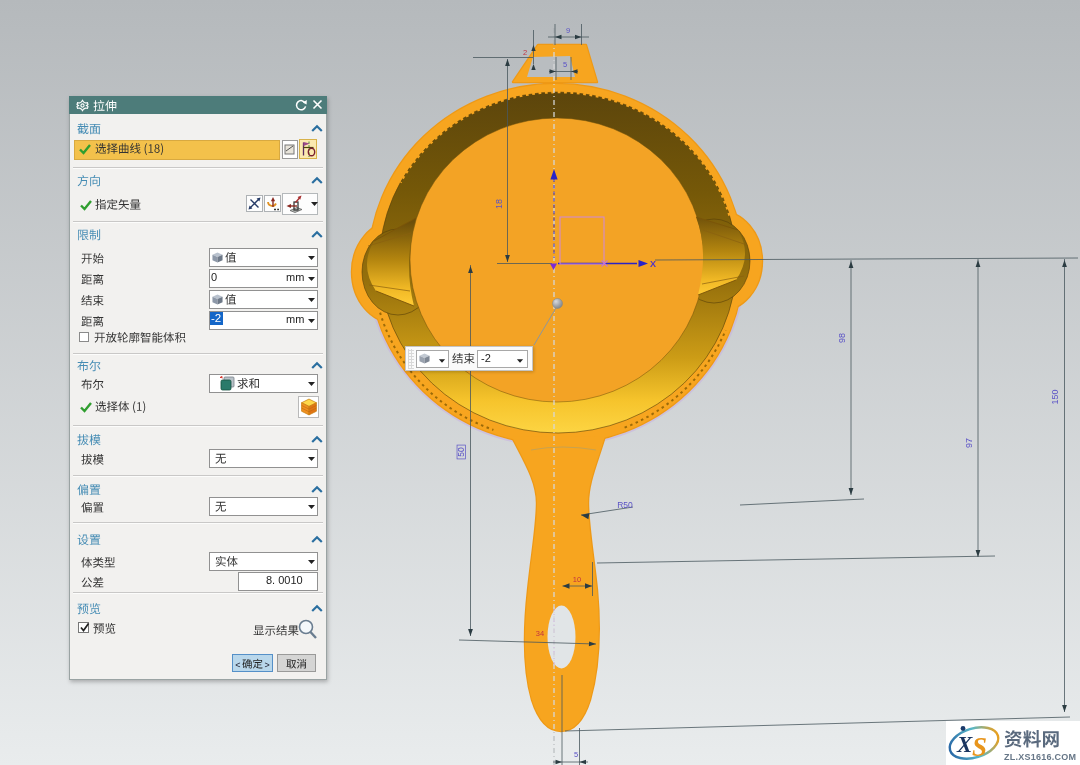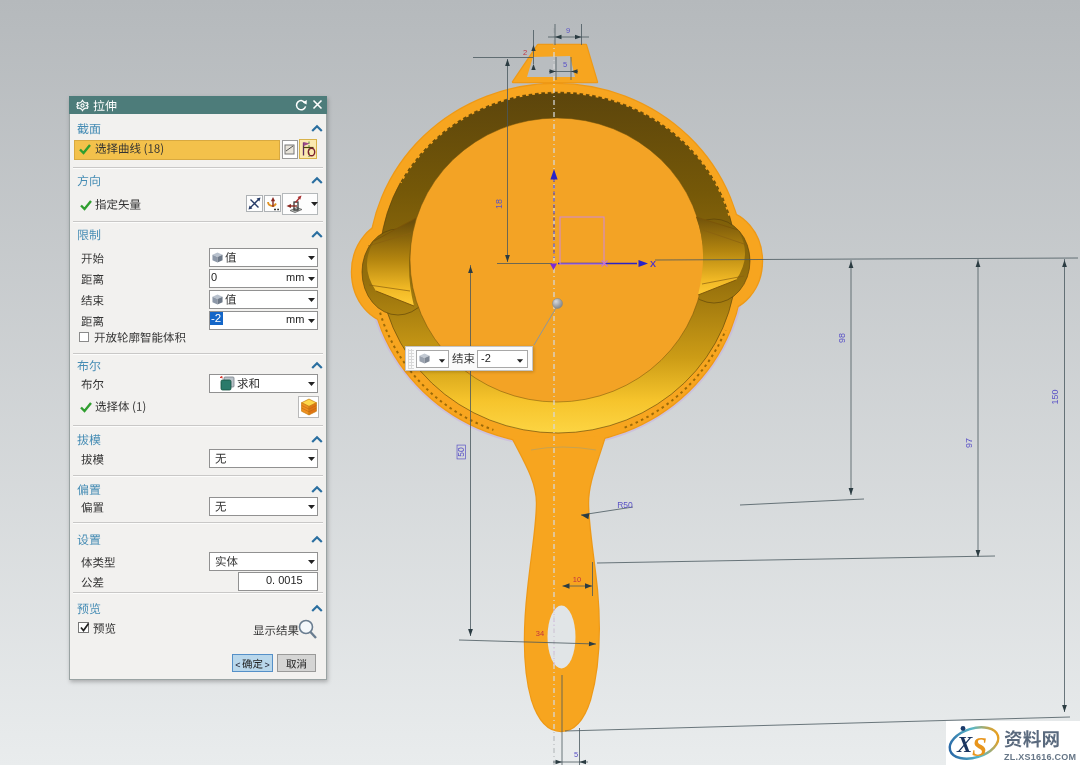--- a/index.html
+++ b/index.html
@@ -450,21 +450,21 @@
       </div>
       <svg class="abs" style="left:237px;top:445px" width="9" height="6" viewBox="0 0 9 6">
         <path d="M1,1 L4.5,5 L8,1 Z" fill="#222"></path>
       </svg>
       <div class="abs" style="left:11px;top:461px">
         <svg class="ct" width="24" height="15" viewBox="0 0 24 15">
           <path d="M3.7 2.4C3 4.1 1.9 5.8 0.6 6.8C0.8 6.9 1.2 7.3 1.4 7.4C2.7 6.3 3.9 4.5 4.6 2.7ZM7.6 2.3 6.8 2.7C7.7 4.4 9.2 6.3 10.4 7.4C10.5 7.2 10.9 6.9 11.1 6.7C9.9 5.7 8.4 3.9 7.6 2.3ZM1.9 11.9C2.3 11.7 2.9 11.7 9 11.3C9.3 11.8 9.6 12.2 9.8 12.6L10.6 12.1C10 11.1 8.8 9.4 7.8 8.2L7 8.6C7.5 9.2 8 9.8 8.4 10.5L3.1 10.8C4.2 9.5 5.3 7.7 6.3 6L5.3 5.6C4.4 7.5 3 9.5 2.6 10C2.1 10.6 1.8 10.9 1.5 11C1.6 11.2 1.8 11.7 1.9 11.9Z M19.5 2C19.3 2.5 18.9 3.1 18.6 3.6H16C15.8 3.2 15.4 2.5 15 2.1L14.2 2.4C14.5 2.8 14.8 3.2 15 3.6H12.7V4.4H16.6C16.5 4.7 16.4 5 16.3 5.4H13.3V6.1H16.1C16 6.5 15.8 6.8 15.7 7.2H12.2V8H15.3C14.5 9.3 13.4 10.4 11.9 11.2C12.1 11.3 12.5 11.7 12.6 11.9C13.8 11.2 14.8 10.3 15.6 9.2V9.7H17.9V11.4H14V12.2H22.3V11.4H18.8V9.7H21.4V8.9H15.7C15.9 8.6 16.1 8.3 16.3 8H22.3V7.2H16.6C16.8 6.8 16.9 6.5 17 6.1H21.3V5.4H17.2C17.3 5 17.4 4.7 17.5 4.4H21.9V3.6H19.6C19.8 3.2 20.1 2.8 20.4 2.3Z" fill="#333333"></path>
         </svg>
       </div>
       <div class="abs" style="left:168px;top:458px;width:80px;height:19px;background:#fff;border:1px solid #919191"></div>
-      <div class="abs" style="left:196px;top:460px;font:11px Liberation Sans;color:#222">0. 0015</div>
+      <div class="abs" style="left:196px;top:460px;font:11px Liberation Sans;color:#222">8. 0010</div>
       <div class="abs" style="left:3px;top:478px;width:250px;height:2px;border-top:1px solid #c9c8c7;border-bottom:1px solid #fcfcfb"></div>
       <div class="abs" style="left:7px;top:487px">
         <svg class="ct" width="25" height="16" viewBox="0 0 25 16">
           <path d="M8 6.3V8.7C8 9.9 7.8 11.6 4.9 12.5C5.1 12.7 5.4 13 5.5 13.1C8.5 12 8.9 10.2 8.9 8.7V6.3ZM8.7 11.2C9.5 11.8 10.4 12.6 10.9 13.2L11.5 12.6C11 12 10 11.2 9.3 10.6ZM1.1 4.9C1.8 5.4 2.7 6.1 3.4 6.6H0.5V7.4H2.4V12.1C2.4 12.3 2.4 12.3 2.2 12.3C2 12.3 1.5 12.3 0.9 12.3C1 12.6 1.1 12.9 1.2 13.2C2 13.2 2.5 13.2 2.9 13C3.2 12.9 3.3 12.6 3.3 12.1V7.4H4.6C4.4 8.1 4.1 8.7 3.9 9.2L4.6 9.3C4.9 8.7 5.3 7.6 5.6 6.7L5 6.6L4.9 6.6H4.1L4.3 6.3C4.1 6.1 3.7 5.8 3.2 5.5C3.9 4.9 4.7 3.9 5.2 3.1L4.7 2.7L4.5 2.7H0.7V3.5H3.9C3.6 4.1 3.1 4.7 2.6 5.1L1.5 4.4ZM6 4.7V10.4H6.8V5.5H10.2V10.4H11V4.7H8.7L9.1 3.5H11.5V2.7H5.6V3.5H8.1C8 3.9 7.9 4.3 7.8 4.7Z M19.7 4.7C20.3 5.3 21 6.1 21.3 6.7L22.1 6.3C21.8 5.7 21.1 5 20.5 4.4ZM13.4 2.8V6.2H14.3V2.8ZM15.9 2.3V6.6H16.8V2.3ZM18.3 10V11.9C18.3 12.8 18.6 13 19.8 13C20.1 13 21.7 13 21.9 13C22.9 13 23.1 12.7 23.2 11.3C23 11.3 22.6 11.2 22.5 11C22.4 12.1 22.3 12.3 21.8 12.3C21.5 12.3 20.2 12.3 19.9 12.3C19.3 12.3 19.2 12.2 19.2 11.9V10ZM17.5 8.3V9.3C17.5 10.2 17.2 11.6 12.8 12.5C13 12.7 13.2 13 13.4 13.2C17.9 12.2 18.4 10.5 18.4 9.3V8.3ZM14.4 7V10.8H15.2V7.8H20.9V10.7H21.8V7ZM19 2.1C18.7 3.5 18.1 4.9 17.4 5.7C17.6 5.8 18 6.1 18.2 6.2C18.6 5.7 19 5 19.3 4.2H23.2V3.4H19.6C19.7 3 19.8 2.7 19.9 2.3Z" fill="#458cb4"></path>
         </svg>
       </div>
       <svg class="abs" style="left:241px;top:490px" width="12" height="8" viewBox="0 0 12 8">
         <path d="M1.2,7 L6,2.2 L10.8,7" stroke="#2b6fa0" stroke-width="2.2" fill="none"></path>
       </svg>
       <div class="abs" style="left:8px;top:508px;width:11px;height:11px;background:#fff;border:1px solid #777"></div>

